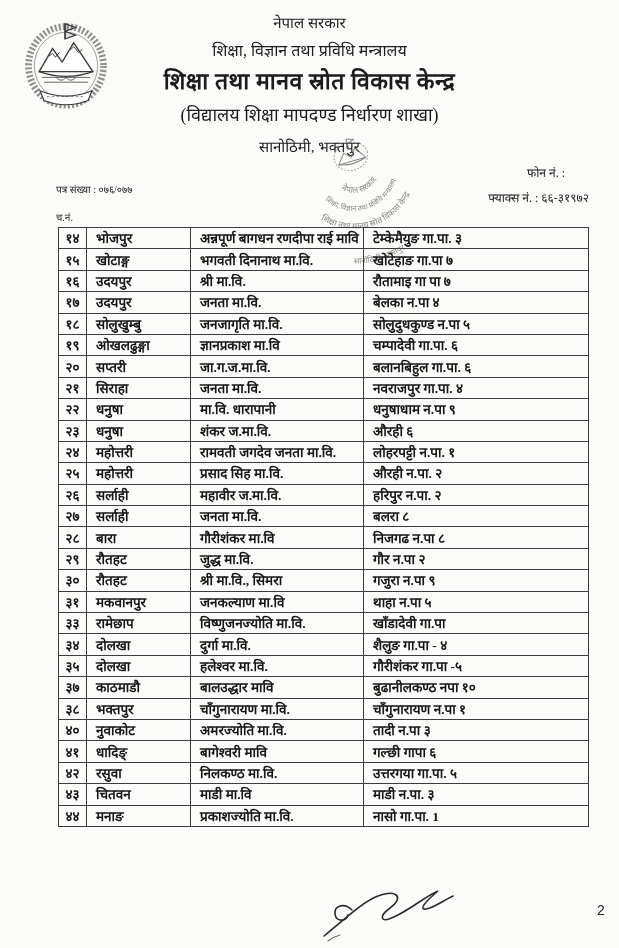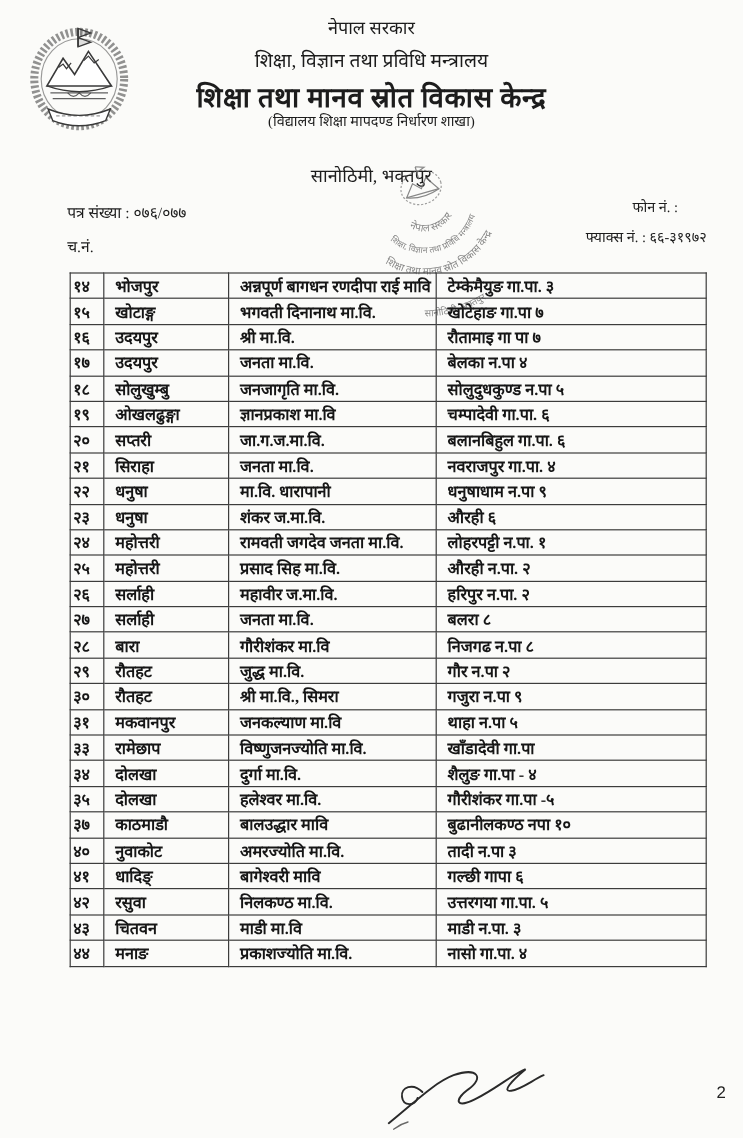--- a/index.html
+++ b/index.html
@@ -9,39 +9,39 @@
     font-family:"Liberation Serif","DejaVu Serif",serif;
     position:relative;
   }
   .page{position:absolute;inset:0;}
   
   .emblem{position:absolute;left:18px;top:12px;width:96px;height:102px;}
   .hline{position:absolute;left:0;width:100%;text-align:center;white-space:nowrap;}
   .h-gov{top:12px;font-size:15px;}
   .h-min{top:39px;font-size:16px;}
   .h-dep{top:64px;font-size:23px;font-weight:bold;letter-spacing:.5px;}
-  .h-branch{top:92px;font-size:12px;}
+  .h-branch{top:102px;font-size:18px;}
   .h-addr{top:136px;font-size:15px;}
-  .meta-left{position:absolute;left:56px;top:164px;font-size:13px;line-height:28px;}
+  .meta-left{position:absolute;left:56px;top:176px;font-size:10px;line-height:28px;}
   .meta-right{position:absolute;right:30px;top:161px;font-size:12px;line-height:25px;text-align:right;}
   .meta-right .phone{padding-right:24px;}
   
   .stamp{position:absolute;left:268px;top:104px;width:184px;height:168px;
          opacity:.82;pointer-events:none;}
   
   table.tbl{
     position:absolute;left:58px;top:227px;width:530px;
     border-collapse:collapse;table-layout:fixed;
     font-size:13.5px;font-weight:600;color:#161616;
   }
   .tbl td{
     border:1.2px solid #3c3c3c;height:20.4px;
     padding:0 4px 0 9px;overflow:hidden;white-space:nowrap;
   }
-  .tbl td.sn{text-align:left;padding:0 2px;}
+  .tbl td.sn{text-align:center;padding:0 2px;}
   col.c-sn{width:28px;}
   col.c-district{width:104px;}
   col.c-school{width:173px;}
   col.c-location{width:225px;}
   
   .signature{position:absolute;left:322px;top:884px;width:150px;height:62px;}
   .pagenum{position:absolute;left:597px;top:902px;font-size:14px;
            font-family:"Liberation Sans","DejaVu Sans",sans-serif;color:#222;}
 </style>
 </head>
@@ -256,20 +256,26 @@
     </tr>
 
 
     <tr>
       <td class="sn">३७</td>
       <td>काठमाडौ</td>
       <td>बालउद्धार मावि</td>
       <td>बुढानीलकण्ठ नपा १०</td>
     </tr>
 
+    <tr>
+      <td class="sn">३८</td>
+      <td>भक्तपुर</td>
+      <td>चाँगुनारायण मा.वि.</td>
+      <td>चाँगुनारायण न.पा १</td>
+    </tr>
 
 
     <tr>
       <td class="sn">४०</td>
       <td>नुवाकोट</td>
       <td>अमरज्योति मा.वि.</td>
       <td>तादी न.पा ३</td>
     </tr>
 
     <tr>
@@ -290,21 +296,21 @@
       <td class="sn">४३</td>
       <td>चितवन</td>
       <td>माडी मा.वि</td>
       <td>माडी न.पा. ३</td>
     </tr>
 
     <tr>
       <td class="sn">४४</td>
       <td>मनाङ</td>
       <td>प्रकाशज्योति मा.वि.</td>
-      <td>नासो गा.पा. ४</td>
+      <td>नासो गा.पा. 1</td>
     </tr>
   </tbody>
   </table>
 
   <svg class="signature" viewBox="0 0 150 62" fill="none" stroke="#2a2a2a" stroke-width="1.6" stroke-linecap="round">
     <path d="M30 26 C22 18 12 22 13 30 C14 38 24 38 26 31"></path>
     <path d="M2 52 C22 36 40 18 56 12 C76 5 82 14 68 24 C56 33 58 40 74 32 C92 23 104 12 116 7 C104 17 96 26 104 25 C112 24 122 16 131 12"></path>
     <path d="M6 57 C10 54 14 52 18 51" stroke-width="1.1" opacity="0.7"></path>
   </svg>
 

